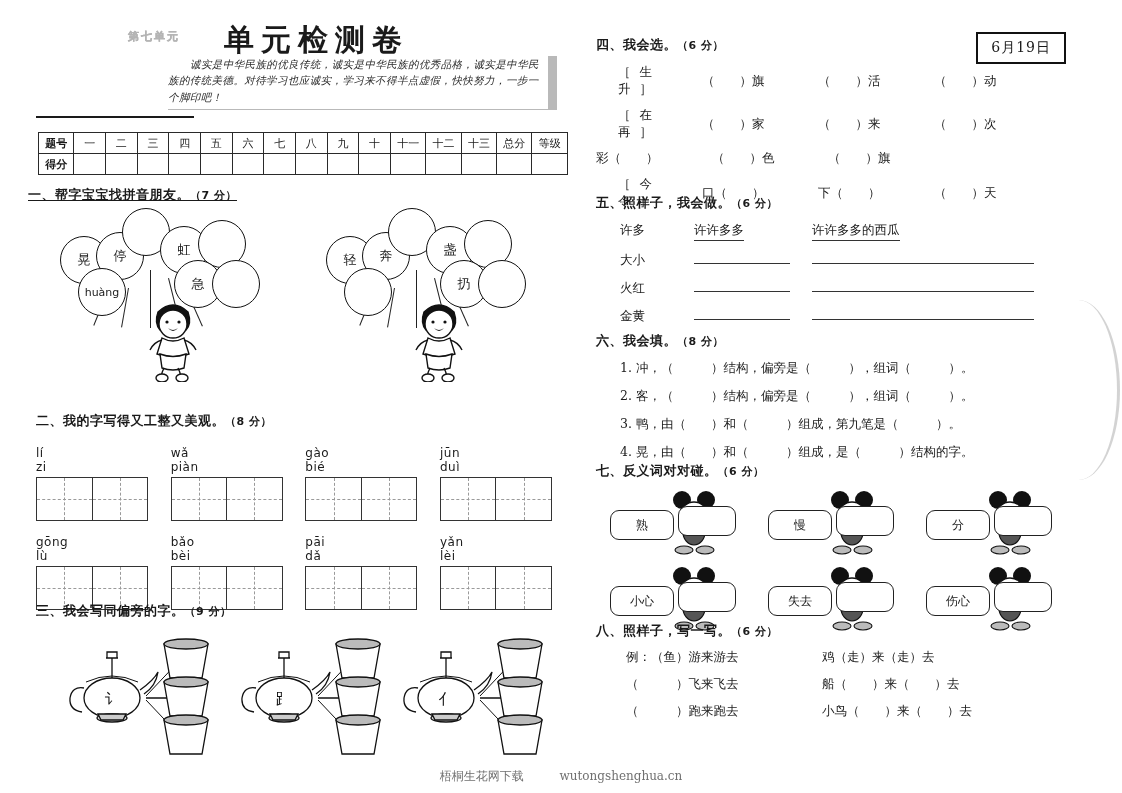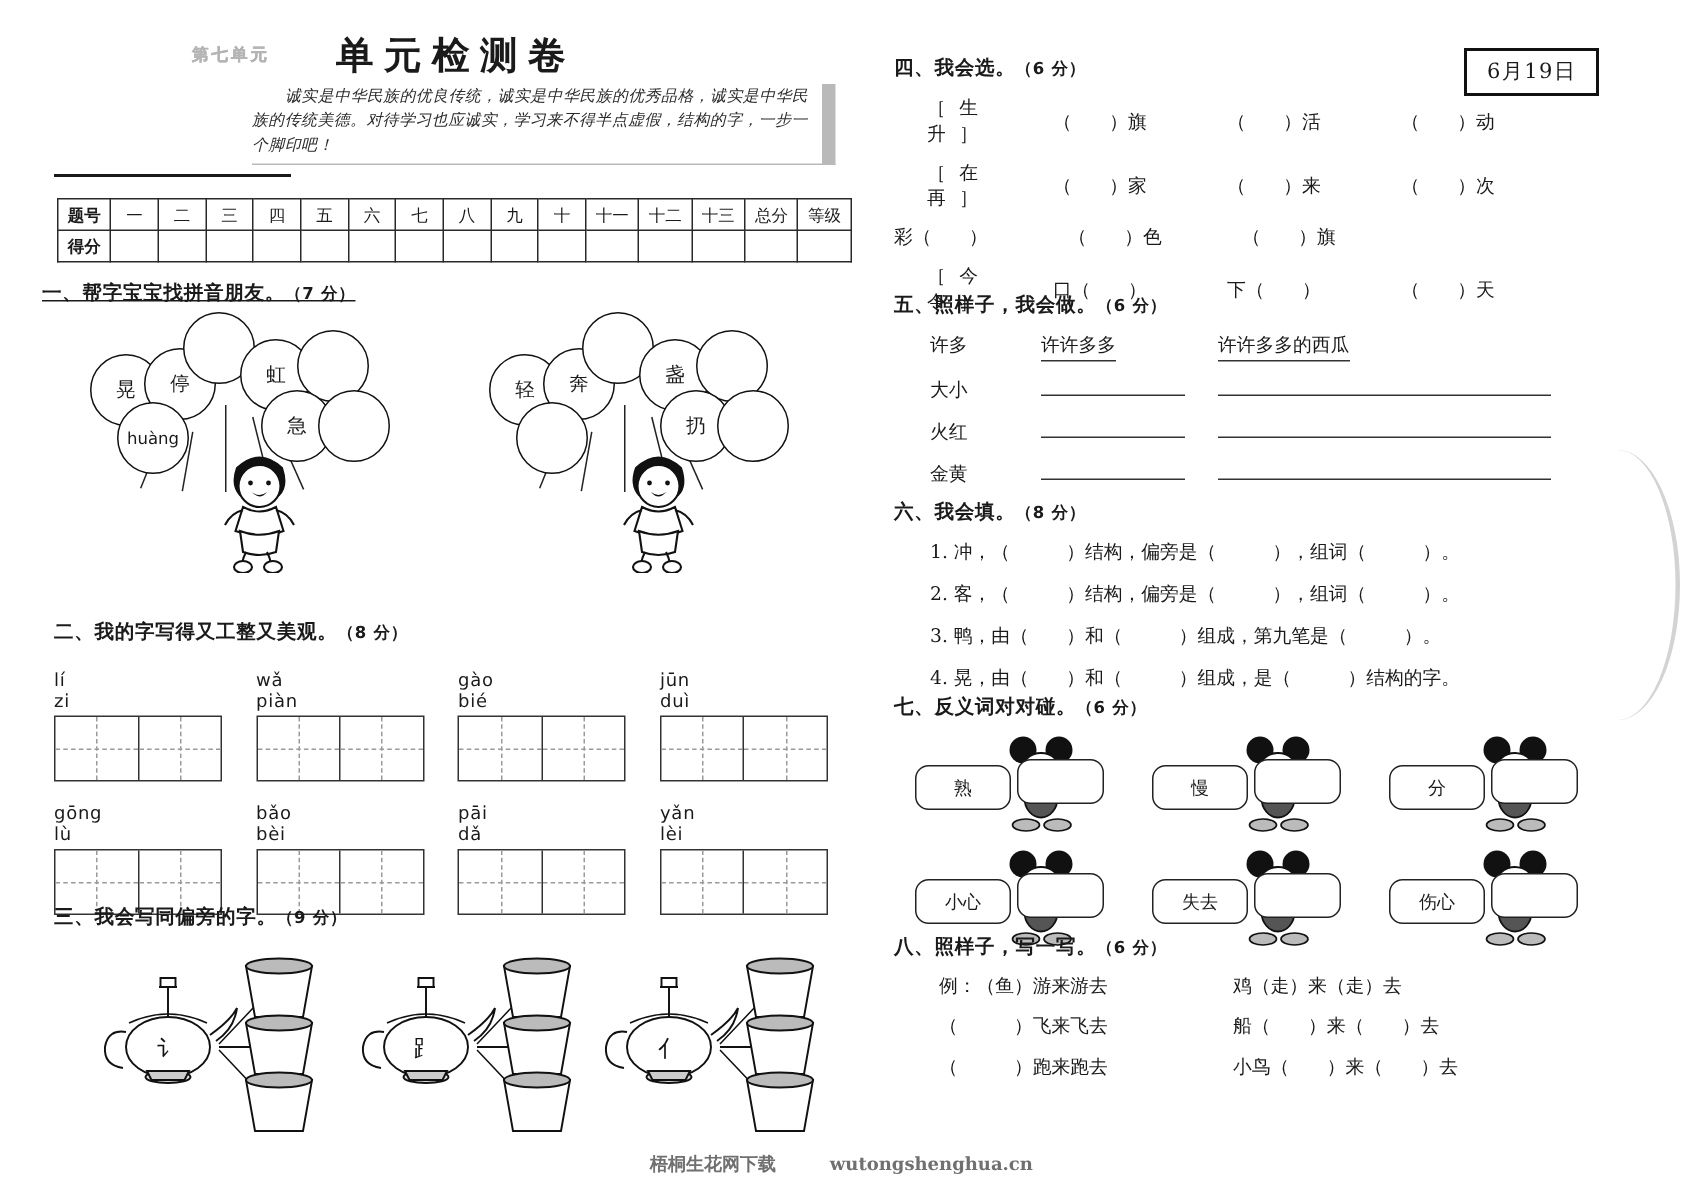--- a/index.html
+++ b/index.html
@@ -29,21 +29,21 @@
   
   .header{position:relative;height:92px;}
   .unit-badge{
     position:absolute;left:100px;top:15px;
     font-size:11px;font-weight:bold;letter-spacing:2px;
     color:#9a9a9a;
     -webkit-text-stroke:0.3px #b5b5b5;
   }
   .main-title{
     position:absolute;left:196px;top:6px;
-    font-size:25px;font-weight:bold;letter-spacing:7px;
+    font-size:30px;font-weight:bold;letter-spacing:7px;
     font-family:Liberation Serif, serif;
   }
   .intro-frame{
     position:absolute;left:140px;top:42px;width:372px;
     border-right:9px solid #b9b9b9;
     border-bottom:1px solid #b9b9b9;
     padding:0 8px 4px 0;
   }
   .intro-text{
     font-size:10.5px;line-height:1.55;text-indent:22px;
@@ -164,36 +164,36 @@
     font-family:"DejaVu Serif","Liberation Serif",serif;}
   .s8-a{width:196px;padding-left:30px;}
   .s8-b{width:230px;}
 
   
   .footer{
     position:absolute;left:0;right:0;bottom:8px;
     text-align:center;color:#707070;font-size:12px;
     font-family:"DejaVu Serif","Liberation Serif",serif;
   }
-  .footer span{margin:16px 16px;font-weight:bold;}
+  .footer span{margin:16px 16px;}
 </style>
 </head>
 <body>
 
 <div class="page">
 
   <div class="curl"></div>
 
   <div class="col-left">
 
     <div class="header">
       <div class="unit-badge">第七单元</div>
       <div class="main-title">单元检测卷</div>
       <div class="intro-frame">
-        <div class="intro-text">诚实是中华民族的优良传统，诚实是中华民族的优秀品格，诚实是中华民族的传统美德。对待学习也应诚实，学习来不得半点虚假，结构的字，一步一个脚印吧！</div>
+        <div class="intro-text">诚实是中华民族的优良传统，诚实是中华民族的优秀品格，诚实是中华民族的传统美德。对待学习也应诚实，学习来不得半点虚假，快快努力，一步一个脚印吧！</div>
       </div>
     </div>
     <div class="rule-left"></div>
 
     <table class="score-table">
       <tbody>
           <tr>
         <td class="lbl">题号</td>
         <td class="num">一</td>
         <td class="num">二</td>

